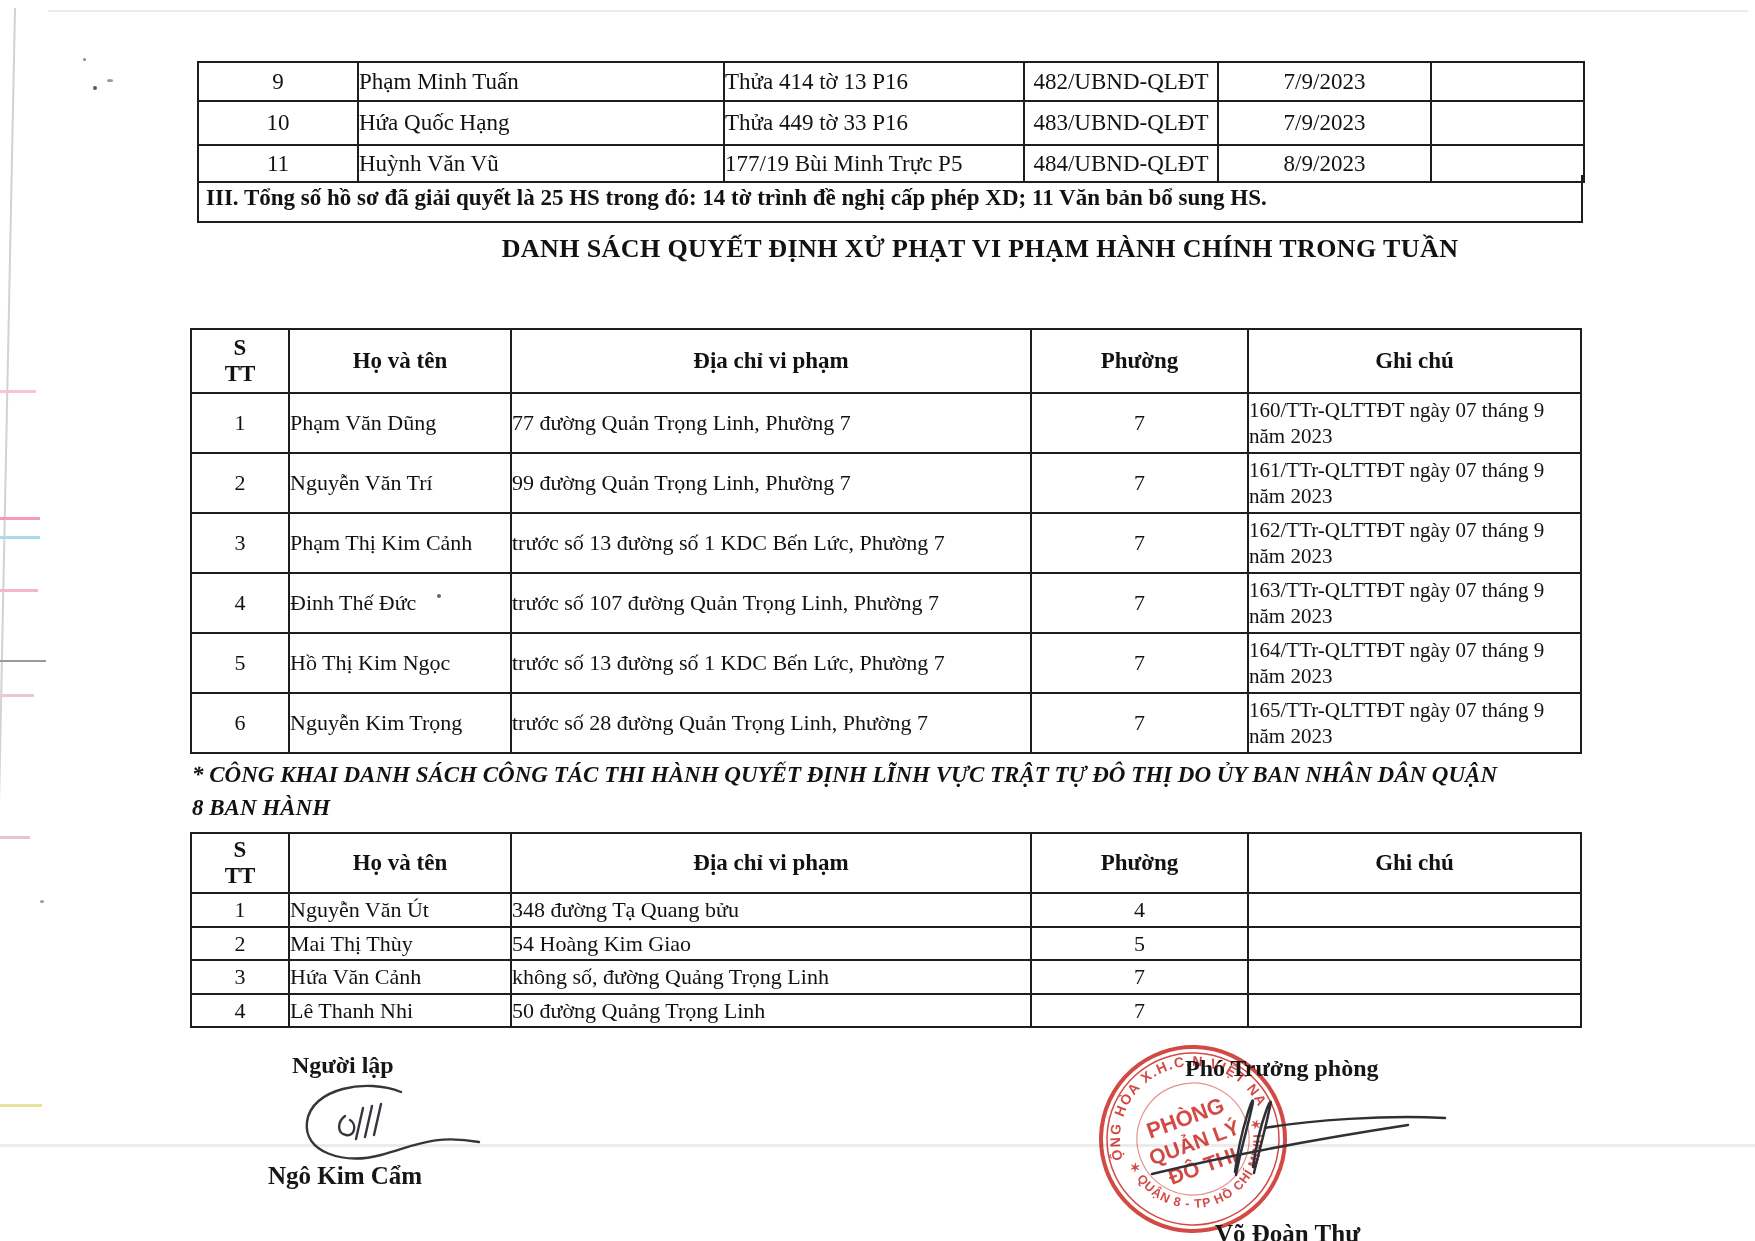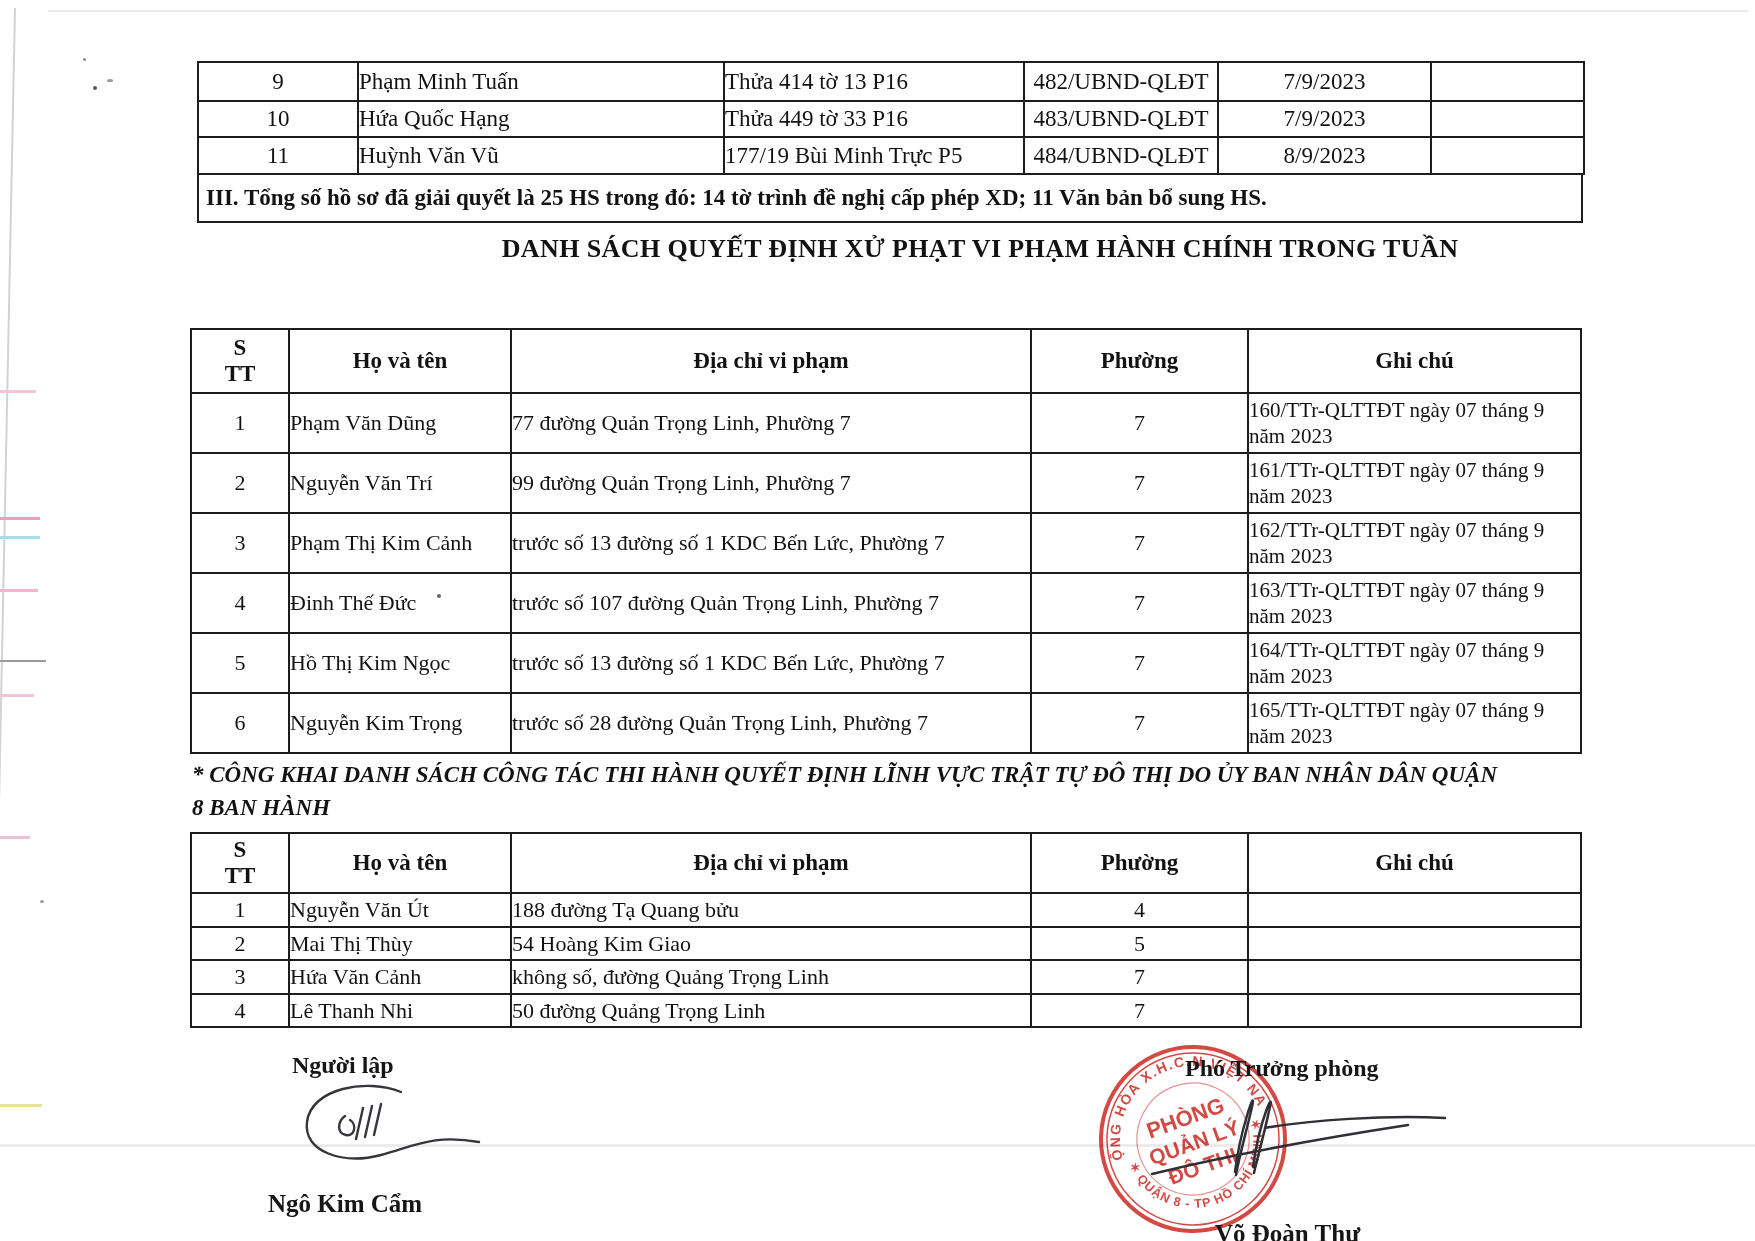--- a/index.html
+++ b/index.html
@@ -75,21 +75,21 @@
       </colgroup>
     <tbody>
       <tr style="height:39px">
         <td class="ctr">9</td>
         <td class="lft">Phạm Minh Tuấn</td>
         <td class="lft">Thửa 414 tờ 13 P16</td>
         <td class="ctr">482/UBND-QLĐT</td>
         <td class="ctr">7/9/2023</td>
         <td class="ctr"></td>
       </tr>
-      <tr style="height:36px">
+      <tr style="height:44px">
         <td class="ctr">10</td>
         <td class="lft">Hứa Quốc Hạng</td>
         <td class="lft">Thửa 449 tờ 33 P16</td>
         <td class="ctr">483/UBND-QLĐT</td>
         <td class="ctr">7/9/2023</td>
         <td class="ctr"></td>
       </tr>
       <tr style="height:37px">
         <td class="ctr">11</td>
         <td class="lft">Huỳnh Văn Vũ</td>
@@ -190,21 +190,21 @@
         <th>Họ và tên</th>
         <th>Địa chỉ vi phạm</th>
         <th>Phường</th>
         <th>Ghi chú</th>
       </tr>
     </thead>
     <tbody>
       <tr style="height:34px">
         <td class="ctr">1</td>
         <td class="lft">Nguyễn Văn Út</td>
-        <td class="lft">188 đường Tạ Quang bửu</td>
+        <td class="lft">348 đường Tạ Quang bửu</td>
         <td class="ctr">4</td>
         <td class="ctr"></td>
       </tr>
       <tr style="height:33px">
         <td class="ctr">2</td>
         <td class="lft">Mai Thị Thùy</td>
         <td class="lft">54 Hoàng Kim Giao</td>
         <td class="ctr">5</td>
         <td class="ctr"></td>
       </tr>
@@ -228,21 +228,21 @@
   <div class="sig-label" style="left:292px;top:1052px;">Người lập</div>
   <svg class="sig-svg" style="left:283px;top:1078px;" width="200" height="95" viewBox="0 0 200 95">
     <g fill="none" stroke="#35353b" stroke-width="2.4" stroke-linecap="round">
       <path d="M118,14 C84,0 28,10 24,44 C20,74 60,87 98,77 C132,68 150,56 196,64"></path>
       <path d="M62,38 c-7,5 -9,17 1,19 c9,2 11,-11 4,-15"></path>
       <path d="M80,30 l-7,31"></path>
       <path d="M89,28 l-7,31"></path>
       <path d="M98,26 l-7,31"></path>
     </g>
   </svg>
-  <div class="sig-name" style="left:268px;top:1162px;margin-top:28px;">Ngô Kim Cẩm</div>
+  <div class="sig-name" style="left:268px;top:1162px;">Ngô Kim Cẩm</div>
 
   <svg class="stamp" width="250" height="250" viewBox="0 0 250 250">
     <g transform="rotate(-20 125 125)" fill="none" stroke="#cf3a35">
       <circle cx="125" cy="125" r="92" stroke-width="4"></circle>
       <circle cx="125" cy="125" r="86" stroke-width="1.5"></circle>
       <circle cx="125" cy="125" r="56" stroke-width="1.2" opacity=".6"></circle>
       <path id="stamp-arc-top" d="M 52,125 A 73,73 0 1 1 198,125" stroke="none"></path>
       <path id="stamp-arc-bottom" d="M 56,125 A 69,69 0 0 0 194,125" stroke="none"></path>
       <text font-size="14" letter-spacing="1.6" fill="#cf3a35" stroke="none" text-anchor="middle">
         <textPath href="#stamp-arc-top" startOffset="50%">CỘNG HÒA X.H.C.N VIỆT NAM</textPath>

